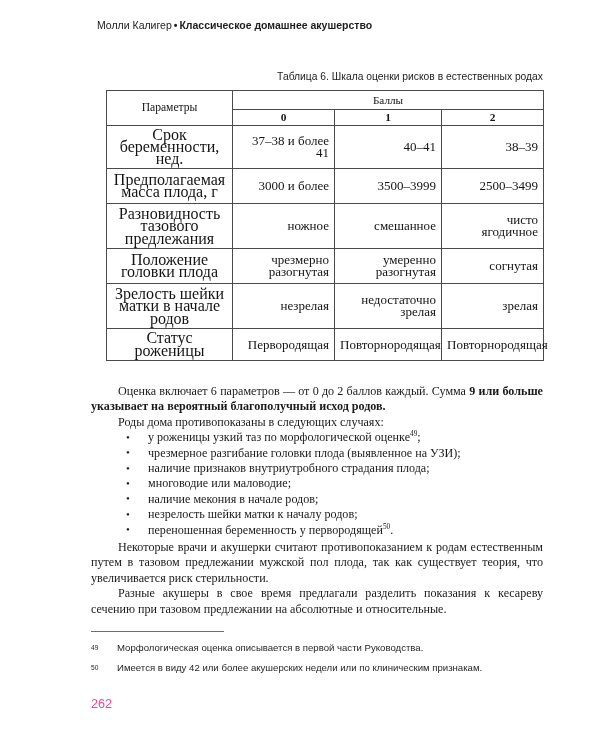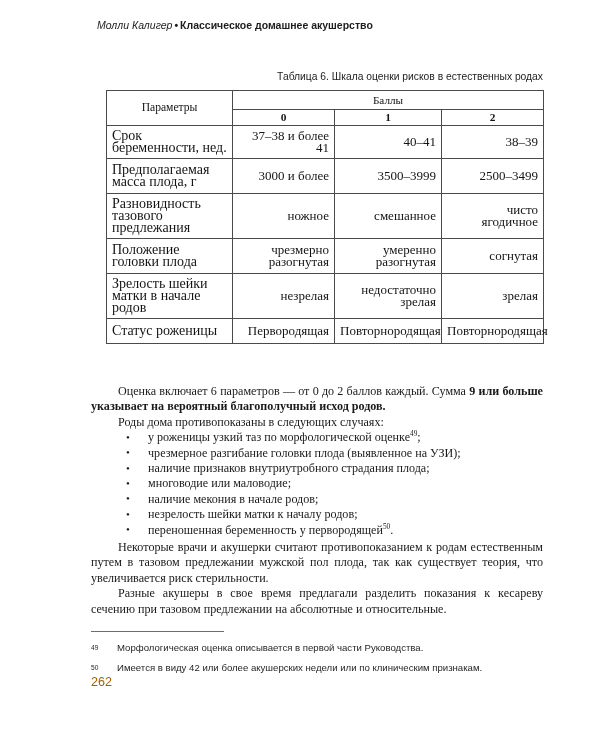--- a/index.html
+++ b/index.html
@@ -23,21 +23,20 @@
     left: 97px;
     top: 18px;
     width: 450px;
     font-size: 10.5px;
     line-height: 14px;
     font-family: "Liberation Sans", "DejaVu Sans", sans-serif;
     color: #1d1d1d;
     white-space: nowrap;
   }
   .running-head .author {
-    font-style: italic;
     font-weight: 400;
   }
   .running-head .sep {
     font-style: normal;
     font-weight: 700;
     padding: 0 2px;
   }
   .running-head .title {
     font-weight: 700;
     text-align: right;
@@ -86,22 +85,22 @@
     text-align: center;
     font-size: 11.2px;
   }
   .risk-table th.head-score {
     text-align: center;
     font-weight: 700;
     font-size: 11.4px;
     padding: 1px 5px;
   }
   .risk-table td.param {
-    text-align: left;
-    font-size: 14px;
+    text-align: center;
+    font-size: 16px;
     line-height: 12.2px;
   }
   .risk-table td.val {
     text-align: right;
     font-size: 13px;
     line-height: 12.2px;
     margin-top: 41px;
   }
   .risk-table tr.r-term td { height: 26px; }
   .risk-table tr.r-weight td { height: 28px; }
@@ -183,24 +182,24 @@
     font-size: 6.6px;
     line-height: 11px;
     padding-top: 1px;
   }
   .fn-text { flex: 1 1 auto; }
 
   
   .folio {
     position: absolute;
     left: 91px;
-    top: 675px;
+    top: 697px;
     font-family: "Liberation Sans", "DejaVu Sans", sans-serif;
     font-size: 12.6px;
-    color: #a16207;
+    color: #ec4899;
   }
 </style>
 </head>
 <body>
 
 <div class="page">
 
   <div class="running-head">
     <span class="author">Молли Калигер</span><span class="sep">•</span><span class="title">Классическое домашнее акушерство</span>
   </div>

